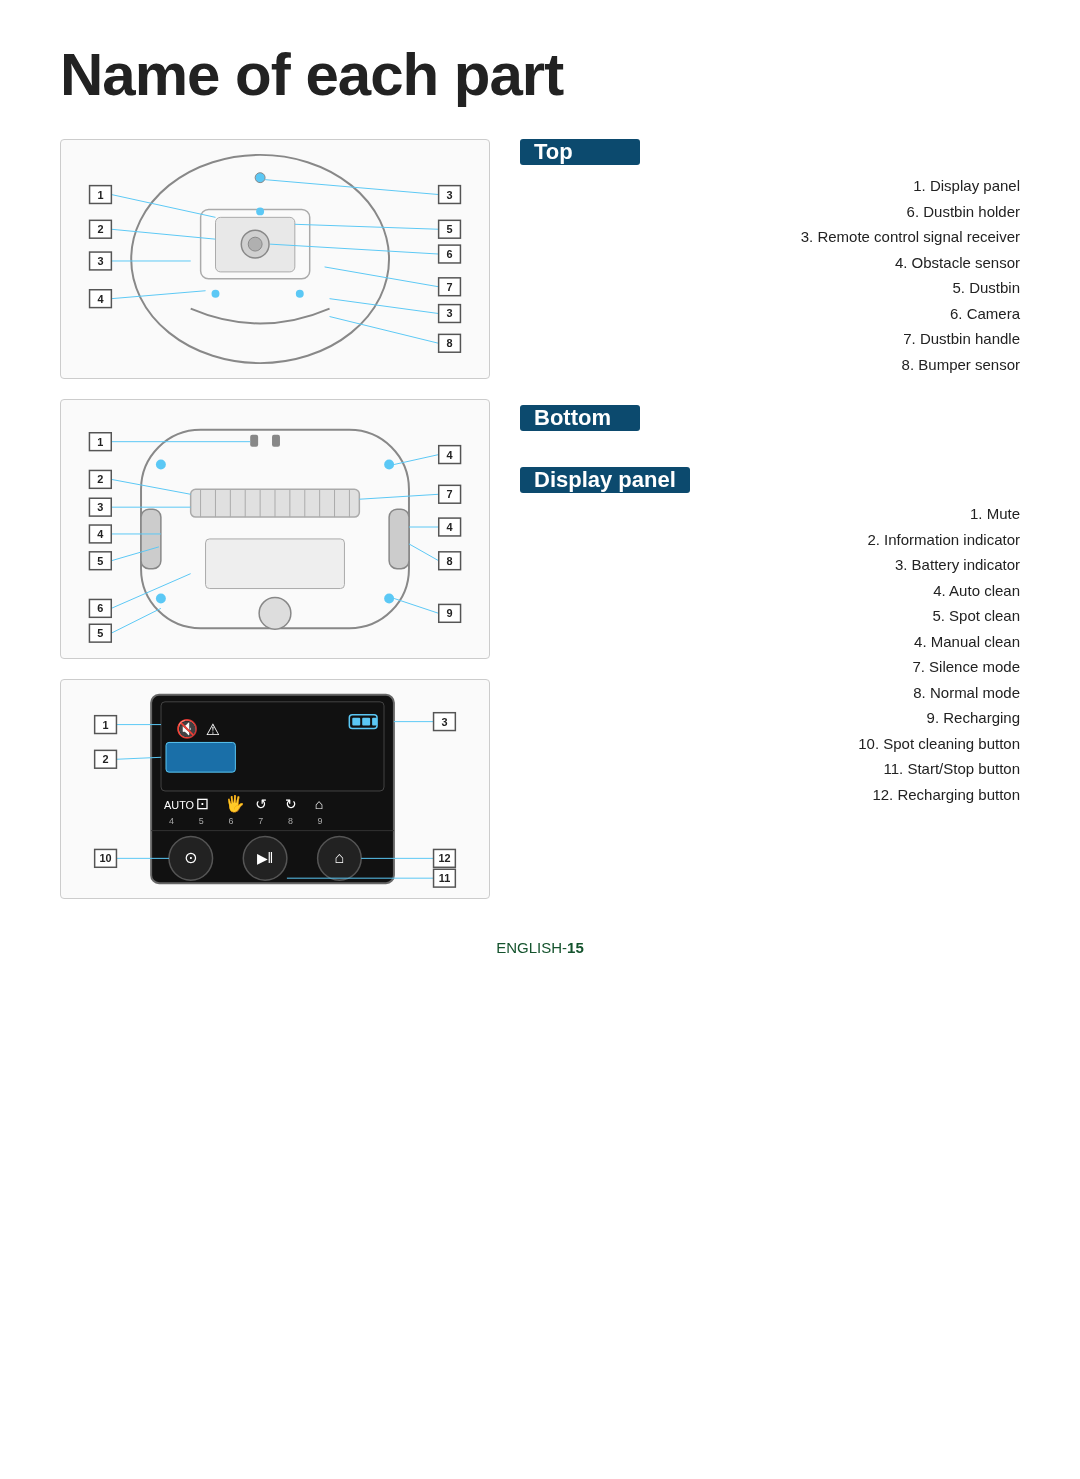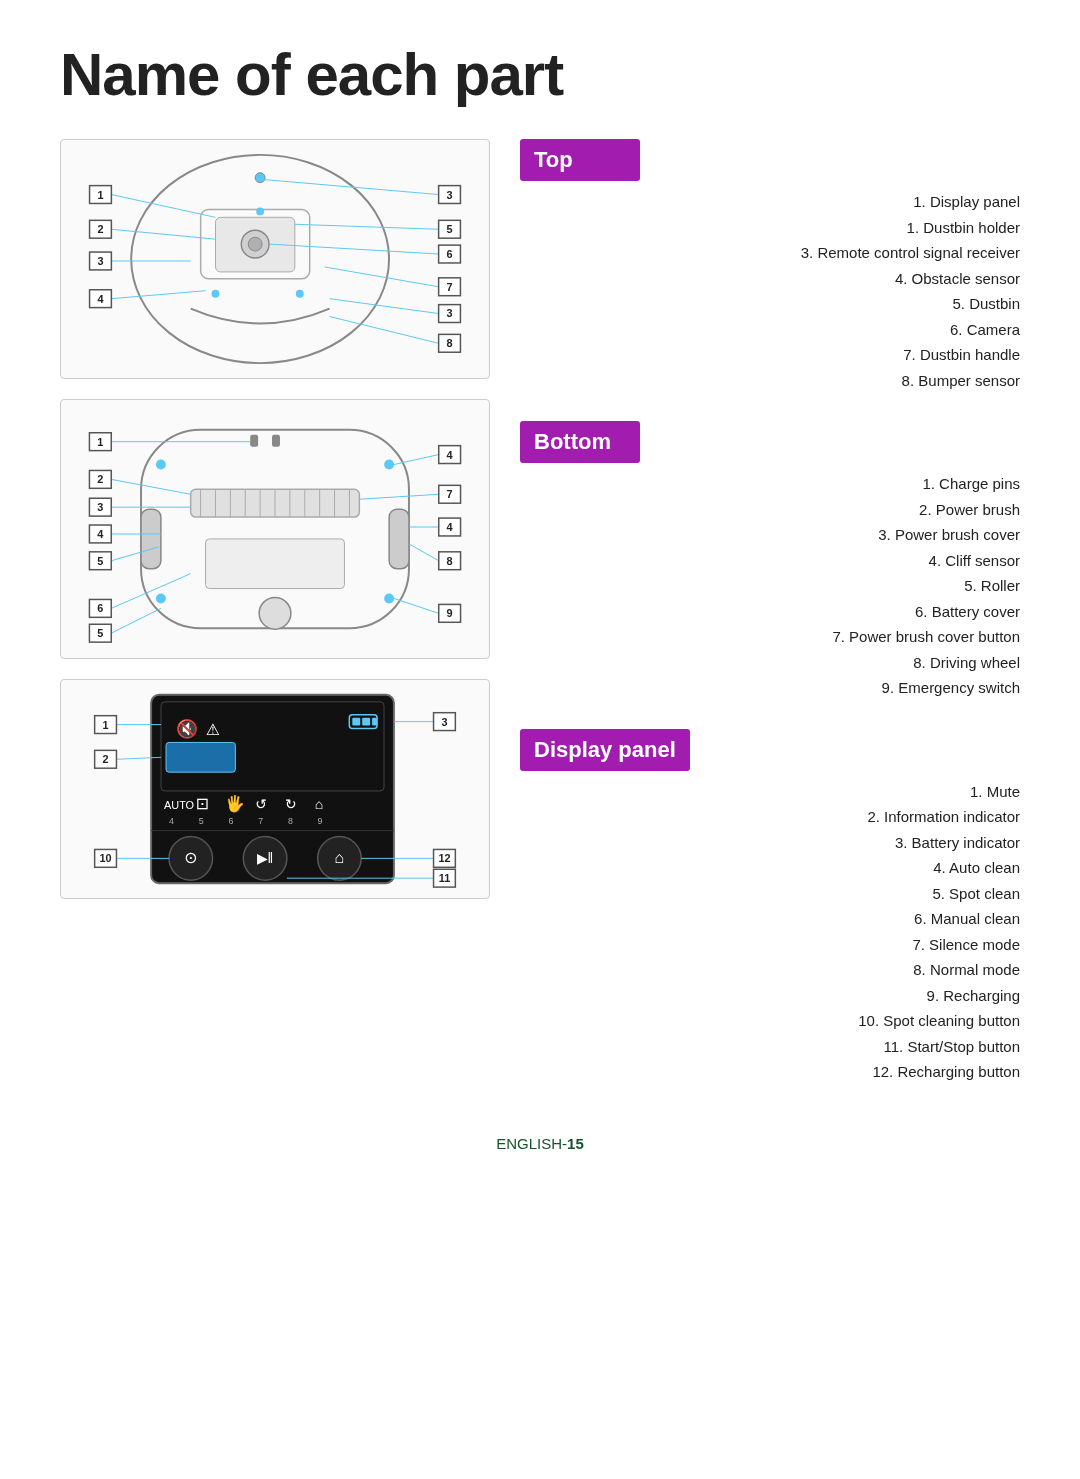--- a/index.html
+++ b/index.html
@@ -28,25 +28,25 @@
       gap: 20px;
     }
     .right-col {
       flex: 1;
       display: flex;
       flex-direction: column;
       gap: 18px;
     }
     
     .section-header {
-      background: #a21caf;
+      background: #0c4a6e;
       color: #fff;
       font-size: 22px;
       font-weight: 700;
-      padding: 8px 14px;
+      padding: 0 14px;
       border-radius: 3px;
       margin-bottom: 8px;
       display: inline-block;
       min-width: 120px;
     }
     .section-block {
       margin-bottom: 10px;
     }
     .section-list {
       list-style: none;
@@ -316,54 +316,43 @@
       </svg>
     </div>
   </div>
 
   <div class="right-col">
 
     <div class="section-block">
       <div class="section-header">Top</div>
       <ul class="section-list">
         <li>1.  Display panel</li>
-        <li>1.  Dustbin holder</li>
+        <li>6.  Dustbin holder</li>
         <li>3.  Remote control signal receiver</li>
         <li>4.  Obstacle sensor</li>
         <li>5.  Dustbin</li>
         <li>6.  Camera</li>
         <li>7.  Dustbin handle</li>
         <li>8.  Bumper sensor</li>
       </ul>
     </div>
 
     <div class="section-block">
       <div class="section-header">Bottom</div>
-      <ul class="section-list">
-        <li>1.  Charge pins</li>
-        <li>2.  Power brush</li>
-        <li>3.  Power brush cover</li>
-        <li>4.  Cliff sensor</li>
-        <li>5.  Roller</li>
-        <li>6.  Battery cover</li>
-        <li>7.  Power brush cover button</li>
-        <li>8.  Driving wheel</li>
-        <li>9.  Emergency switch</li>
-      </ul>
     </div>
 
     <div class="section-block">
       <div class="section-header">Display panel</div>
       <ul class="section-list">
         <li>1.   Mute</li>
         <li>2.   Information indicator</li>
         <li>3.   Battery indicator</li>
         <li>4.   Auto clean</li>
         <li>5.   Spot clean</li>
-        <li>6.   Manual clean</li>
+        <li>4.   Manual clean</li>
         <li>7.   Silence mode</li>
         <li>8.   Normal mode</li>
         <li>9.   Recharging</li>
         <li>10. Spot cleaning button</li>
         <li>11. Start/Stop button</li>
         <li>12. Recharging button</li>
       </ul>
     </div>
 
   </div>

